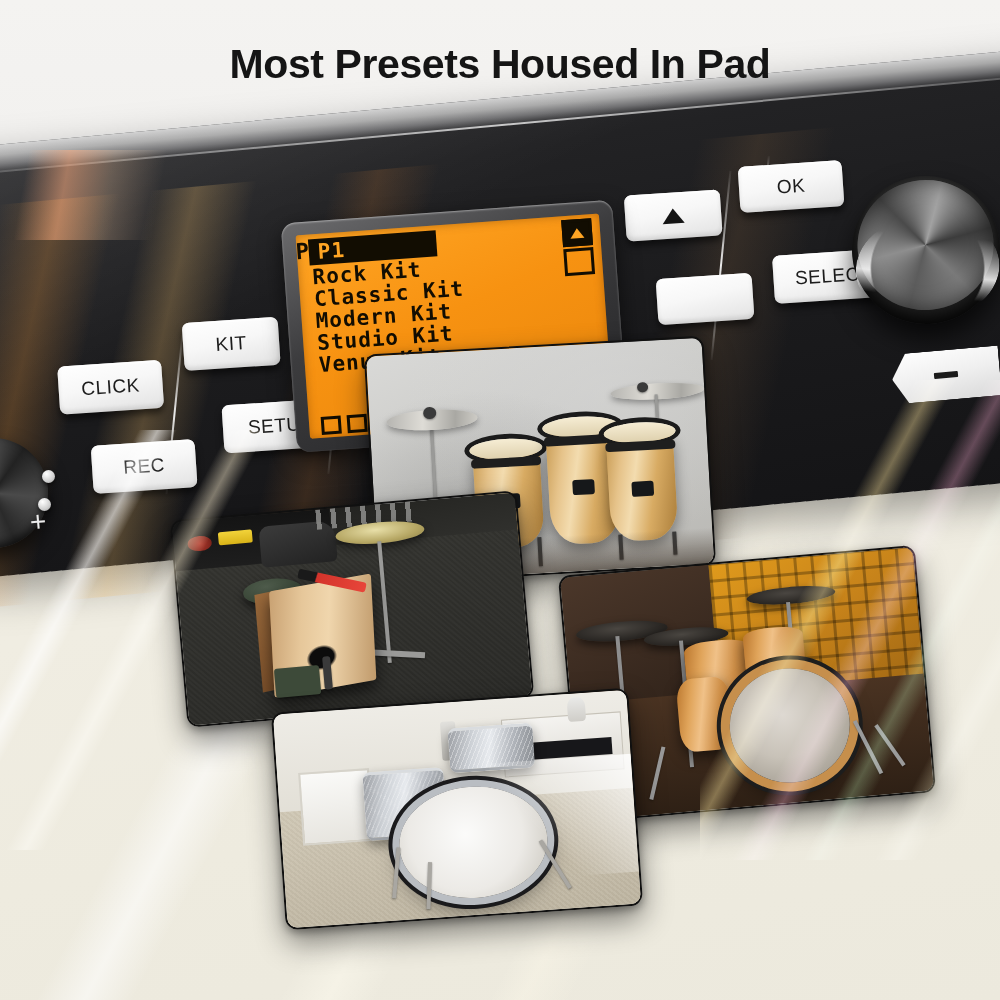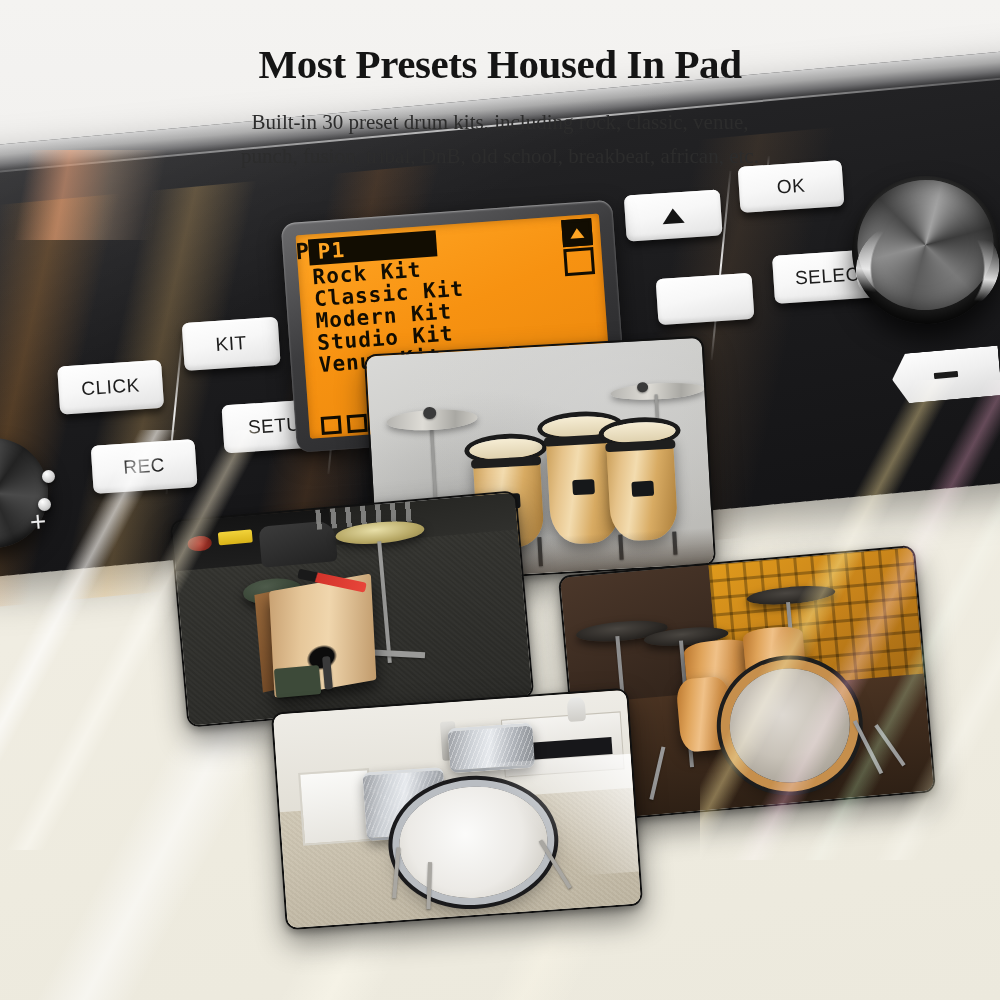--- a/index.html
+++ b/index.html
@@ -425,21 +425,21 @@
     mix-blend-mode:screen;
   }
   .flare-topleft {
     left:-40px; top:150px; width:330px; height:90px;
     background:
       linear-gradient(100deg, rgba(255,255,255,0) 20%, rgba(255,175,130,.55) 32%, rgba(255,210,170,.25) 45%, rgba(255,255,255,0) 60%);
   }
 
   
   .headline-block {
-    position:absolute; left:0; top:42px; width:1000px; text-align:center; z-index:30;font-family:Liberation Serif, serif;
+    position:absolute; left:0; top:42px; width:1000px; text-align:center; z-index:30;
   }
   .headline {
     font-size:41px; font-weight:bold; color:#151515;
     letter-spacing:-.4px; line-height:1.1;
   }
   .subline {
     margin-top:18px; font-size:21px; color:#2c2c2c; line-height:1.62;
     font-weight:400;
   }
 </style>
@@ -622,19 +622,15 @@
       <div class="sunbeam"></div>
     </div>
   </div>
 
   <div class="flare flare-right"></div>
   <div class="flare flare-left"></div>
   <div class="flare flare-topleft"></div>
 
   <div class="headline-block">
     <div class="headline">Most Presets Housed In Pad</div>
-    <div class="subline">
-      <div>Built-in 30 preset drum kits, including rock, classic, venue,</div>
-      <div>punch, fusion, tribal, DnB, old school, breakbeat, african, etc.</div>
-    </div>
   </div>
 
 </div>
 
 </body></html>

